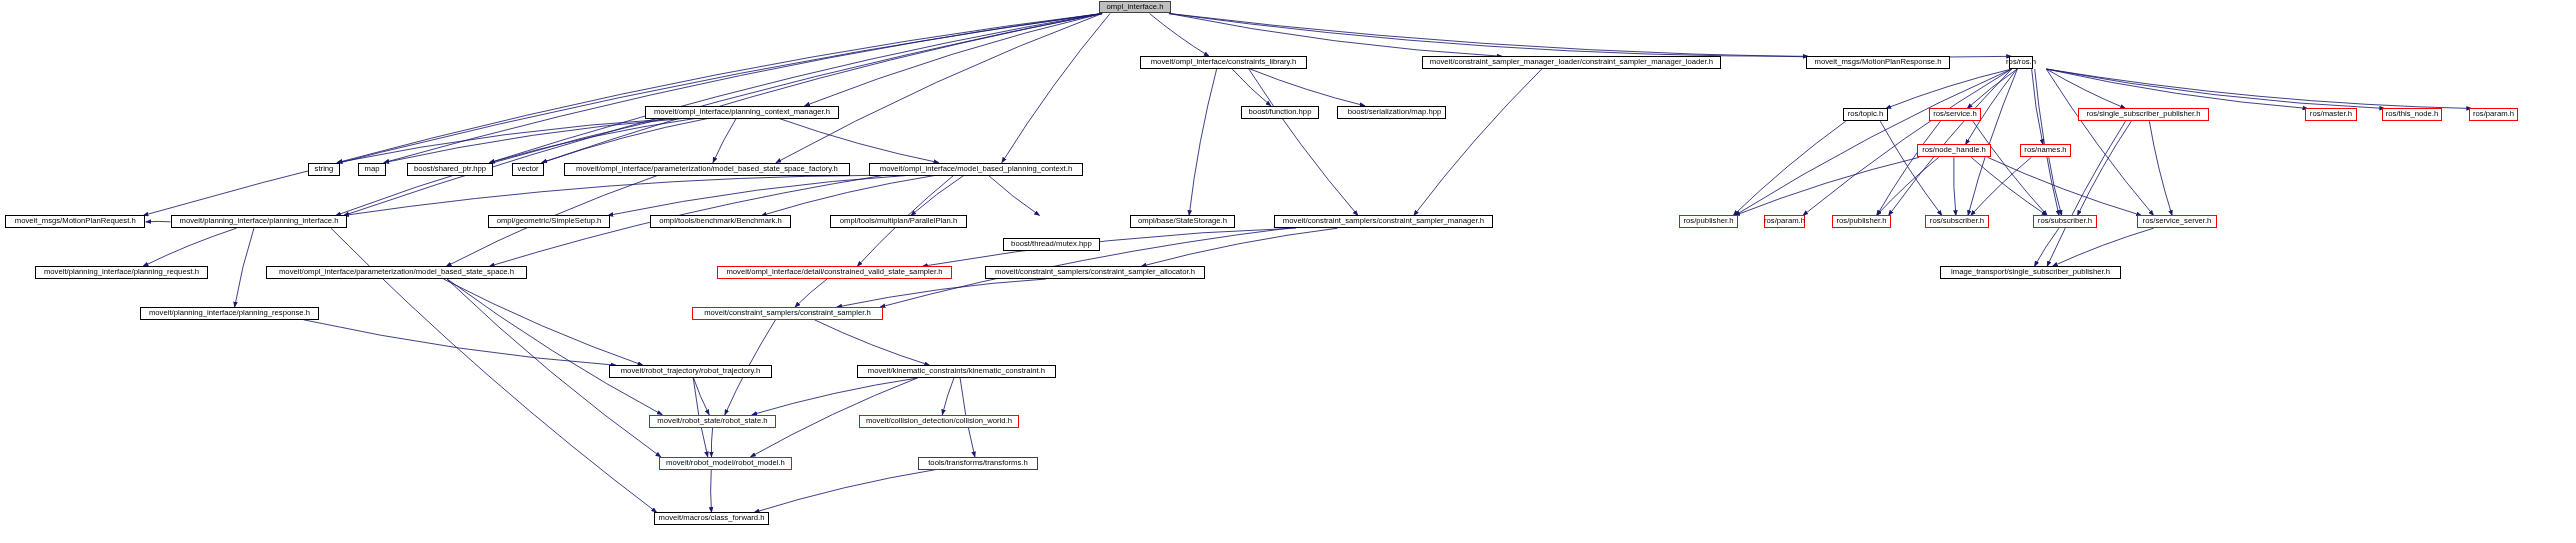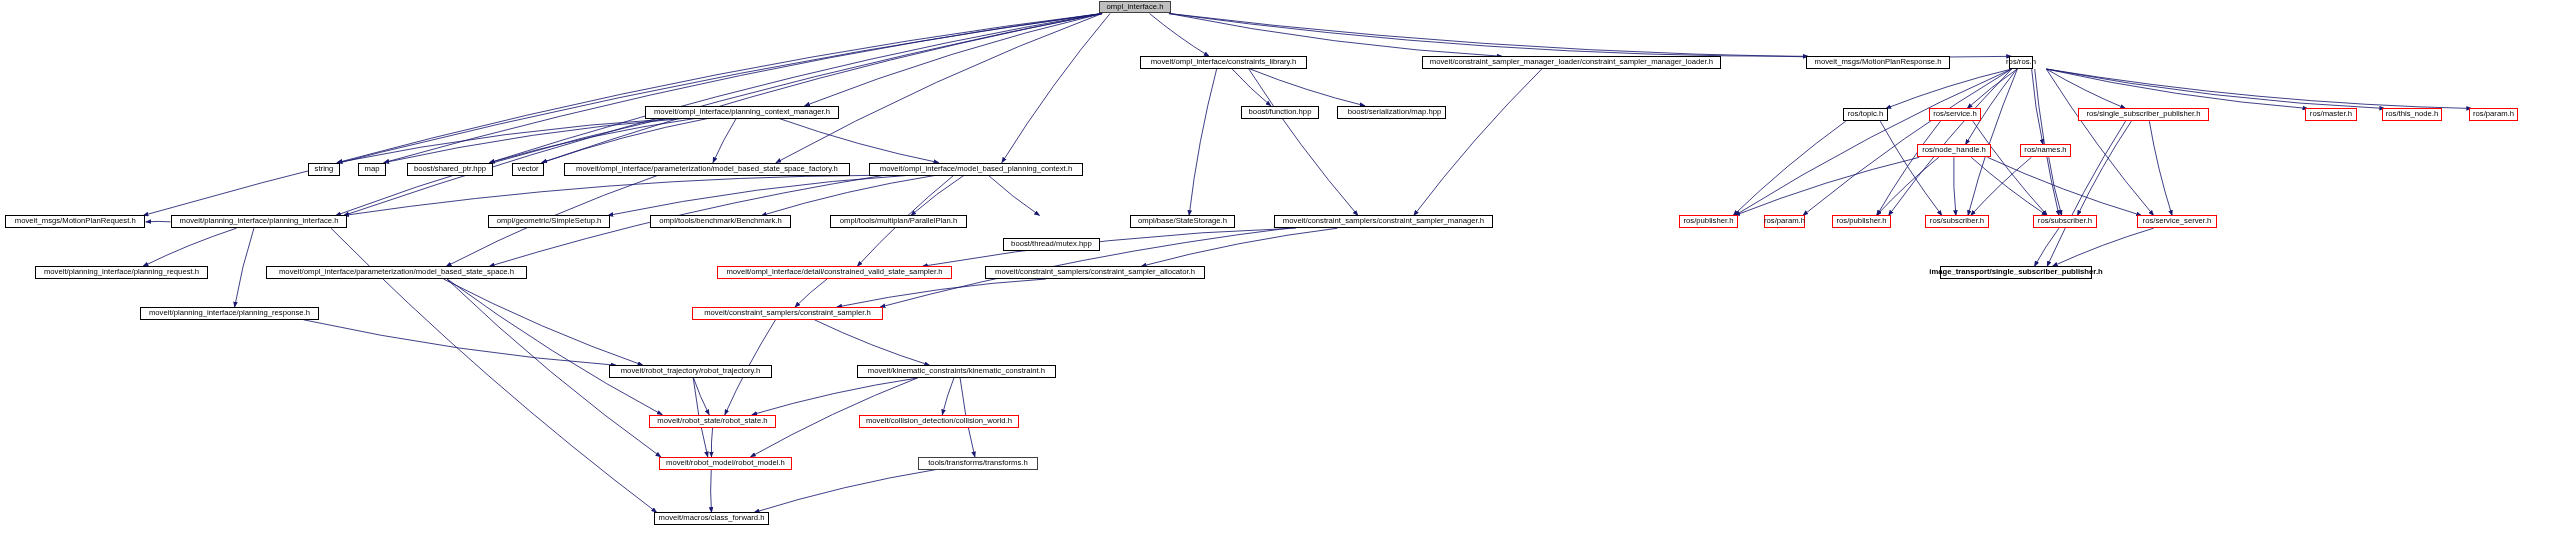--- a/index.html
+++ b/index.html
@@ -228,21 +228,21 @@
       </div>
       <div class="node" style="left: 266px; top: 266px; width: 261px; height: 12.7px;">
         <span class="lbl">moveit/ompl_interface/parameterization/model_based_state_space.h</span>
       </div>
       <div class="node red" style="left: 717px; top: 266px; width: 235px; height: 12.7px;">
         <span class="lbl">moveit/ompl_interface/detail/constrained_valid_state_sampler.h</span>
       </div>
       <div class="node" style="left: 985px; top: 266px; width: 220px; height: 12.7px;">
         <span class="lbl">moveit/constraint_samplers/constraint_sampler_allocator.h</span>
       </div>
-      <div class="node" style="left: 1940px; top: 266px; width: 152px; height: 12.7px; font-weight: bold;">
+      <div class="node" style="left: 1940px; top: 266px; width: 181px; height: 12.7px;">
         <span class="lbl">image_transport/single_subscriber_publisher.h</span>
       </div>
       <div class="node" style="left: 140px; top: 307px; width: 179px; height: 12.7px;">
         <span class="lbl">moveit/planning_interface/planning_response.h</span>
       </div>
       <div class="node red" style="left: 692px; top: 307px; width: 191px; height: 12.7px;">
         <span class="lbl">moveit/constraint_samplers/constraint_sampler.h</span>
       </div>
       <div class="node" style="left: 609px; top: 365px; width: 163px; height: 12.7px;">
         <span class="lbl">moveit/robot_trajectory/robot_trajectory.h</span>

